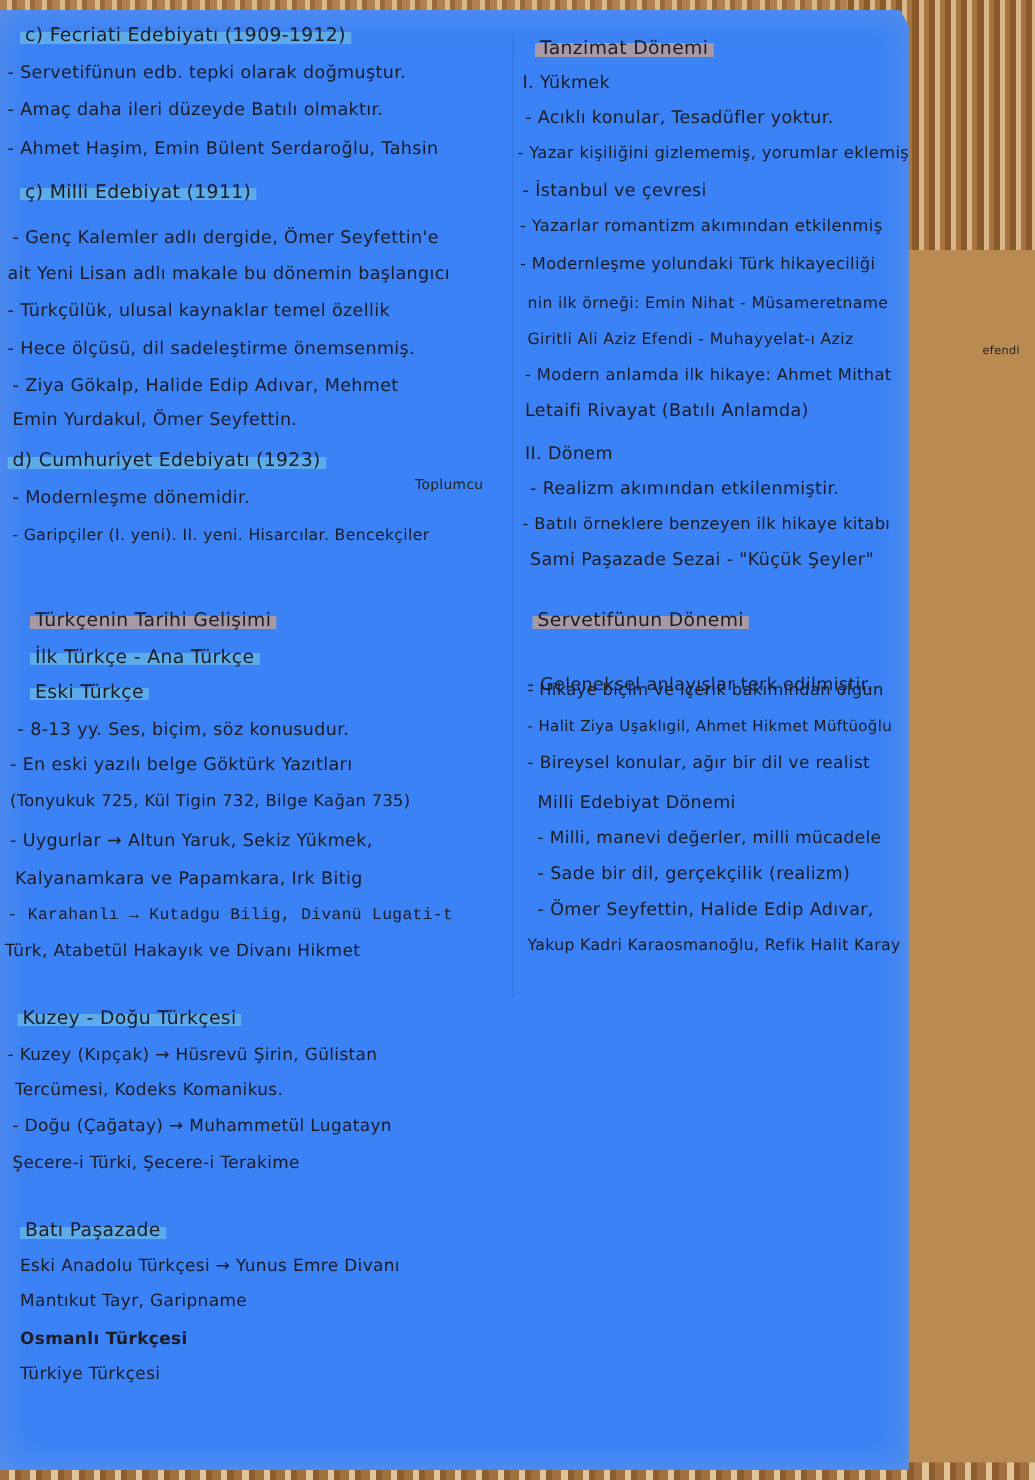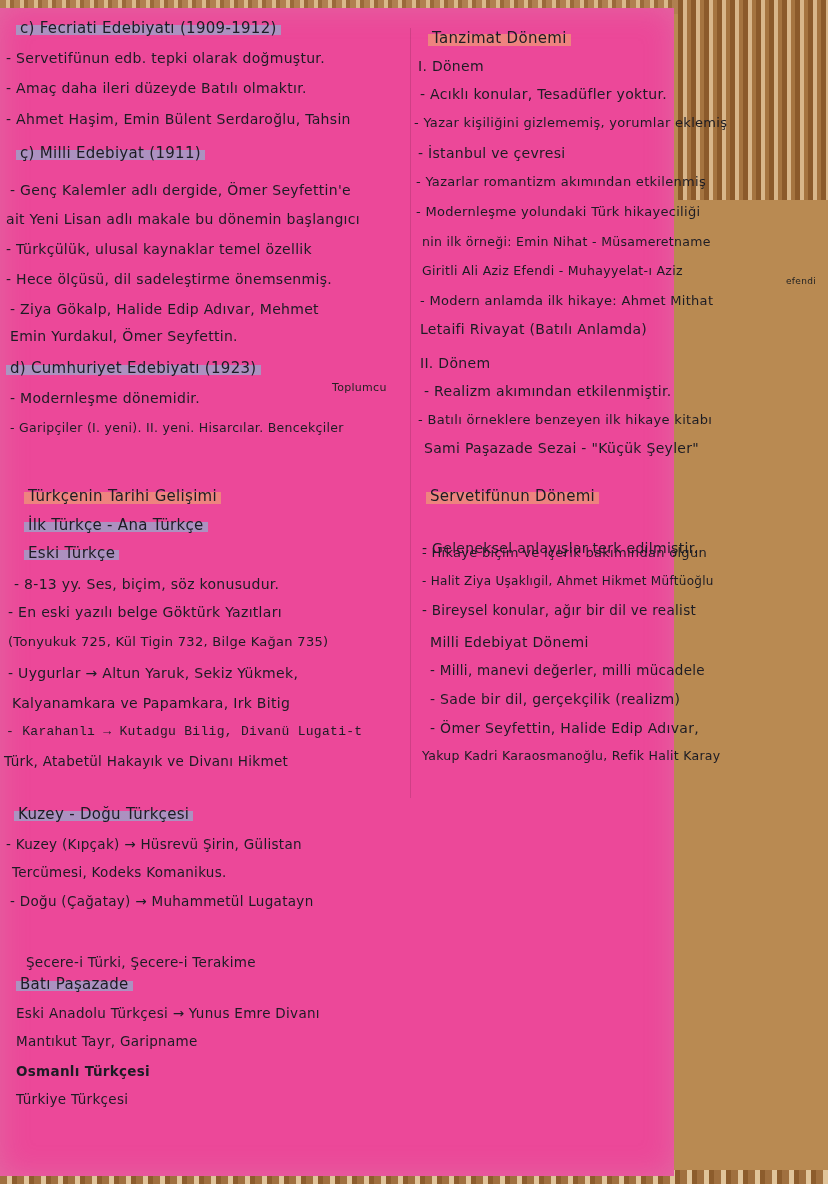--- a/index.html
+++ b/index.html
@@ -15,22 +15,22 @@
     }
     .wood-corner {
       position: absolute; right: 0; top: 0; width: 150px; height: 200px;
       background: repeating-linear-gradient(90deg, #8b5a2b 0 5px, #d8b68a 5px 9px, #a57440 9px 13px);
     }
     .wood-bottom {
       position: absolute; left: 0; bottom: 0; width: 828px; height: 14px;
       background: repeating-linear-gradient(90deg, #a0703f 0 7px, #e0c49a 7px 12px, #8c5c2c 12px 17px);
     }
     .paper {
-      position: absolute; left: 0; top: 8px; width: 674px; height: 1168px;
-      background: #ec4899;
+      position: absolute; left: 0; top: 8px; width: 727px; height: 1168px;
+      background: #3b82f6;
       clip-path: polygon(0 0, 720px 0, 822px 180px, 822px 100%, 0 100%);
       box-shadow: inset 0 0 30px rgba(200,200,190,0.25);
     }
     .divider {
       position: absolute; left: 410px; top: 20px; width: 1px; height: 770px;
       background: rgba(0,0,0,0.12);
     }
     .col {
       position: absolute; top: 0;
       font-family: "DejaVu Sans", sans-serif;
@@ -92,32 +92,32 @@
     <div class="line" style="left:8px; top:624px; font-size:13px;">(Tonyukuk 725, Kül Tigin 732, Bilge Kağan 735)</div>
     <div class="line" style="left:8px; top:655px;">- Uygurlar → Altun Yaruk, Sekiz Yükmek,</div>
     <div class="line" style="left:12px; top:685px;">Kalyanamkara ve Papamkara, Irk Bitig</div>
     <div class="line" style="left:6px; top:714px; font-size:13px;font-family:Liberation Mono, monospace;">- Karahanlı → Kutadgu Bilig, Divanü Lugati-t</div>
     <div class="line" style="left:4px; top:743px; font-size:13.5px;">Türk, Atabetül Hakayık ve Divanı Hikmet</div>
 
     <div class="line heading" style="left:14px; top:796px;"><span class="hl-blue">Kuzey - Doğu Türkçesi</span></div>
     <div class="line" style="left:6px; top:826px; font-size:13.5px;">- Kuzey (Kıpçak) → Hüsrevü Şirin, Gülistan</div>
     <div class="line" style="left:12px; top:854px; font-size:13.5px;">Tercümesi, Kodeks Komanikus.</div>
     <div class="line" style="left:10px; top:883px; font-size:13.5px;">- Doğu (Çağatay) → Muhammetül Lugatayn</div>
-    <div class="line" style="left:26px; top:912px; font-size:13.5px;margin-top:32px;">Şecere-i Türki, Şecere-i Terakime</div>
+    <div class="line" style="left:10px; top:912px; font-size:13.5px;">Şecere-i Türki, Şecere-i Terakime</div>
 
     <div class="line heading" style="left:16px; top:966px;"><span class="hl-blue">Batı Paşazade</span></div>
     <div class="line" style="left:16px; top:995px; font-size:13.5px;">Eski Anadolu Türkçesi → Yunus Emre Divanı</div>
     <div class="line" style="left:16px; top:1023px; font-size:13.5px;">Mantıkut Tayr, Garipname</div>
     <div class="line" style="left:16px; top:1053px; font-size:13.5px;font-weight:bold;">Osmanlı Türkçesi</div>
     <div class="line" style="left:16px; top:1081px; font-size:13.5px;">Türkiye Türkçesi</div>
   </div>
 
   <div class="col col-right">
     <div class="line heading" style="left:4px; top:20px;margin-left:12px;"><span class="hl-orange">Tanzimat Dönemi</span></div>
-    <div class="line" style="left:6px; top:48px;">I. Dönem</div>
+    <div class="line" style="left:6px; top:48px;">I. Yükmek</div>
     <div class="line" style="left:8px; top:76px;">- Acıklı konular, Tesadüfler yoktur.</div>
     <div class="line" style="left:2px; top:105px; font-size:13px;">- Yazar kişiliğini gizlememiş, yorumlar eklemiş</div>
     <div class="line" style="left:6px; top:135px;">- İstanbul ve çevresi</div>
     <div class="line" style="left:4px; top:164px; font-size:13px;">- Yazarlar romantizm akımından etkilenmiş</div>
     <div class="line" style="left:4px; top:194px; font-size:13px;">- Modernleşme yolundaki Türk hikayeciliği</div>
     <div class="line" style="left:10px; top:224px; font-size:12.5px;">nin ilk örneği: Emin Nihat - Müsameretname</div>
     <div class="line" style="left:10px; top:253px; font-size:12.5px;">Giritli Ali Aziz Efendi - Muhayyelat-ı Aziz</div>
     <div class="small-note" style="left:374px; top:268px; font-size:9px;">efendi</div>
     <div class="line" style="left:8px; top:283px; font-size:13px;">- Modern anlamda ilk hikaye: Ahmet Mithat</div>
     <div class="line" style="left:8px; top:311px;">Letaifi Rivayat (Batılı Anlamda)</div>

